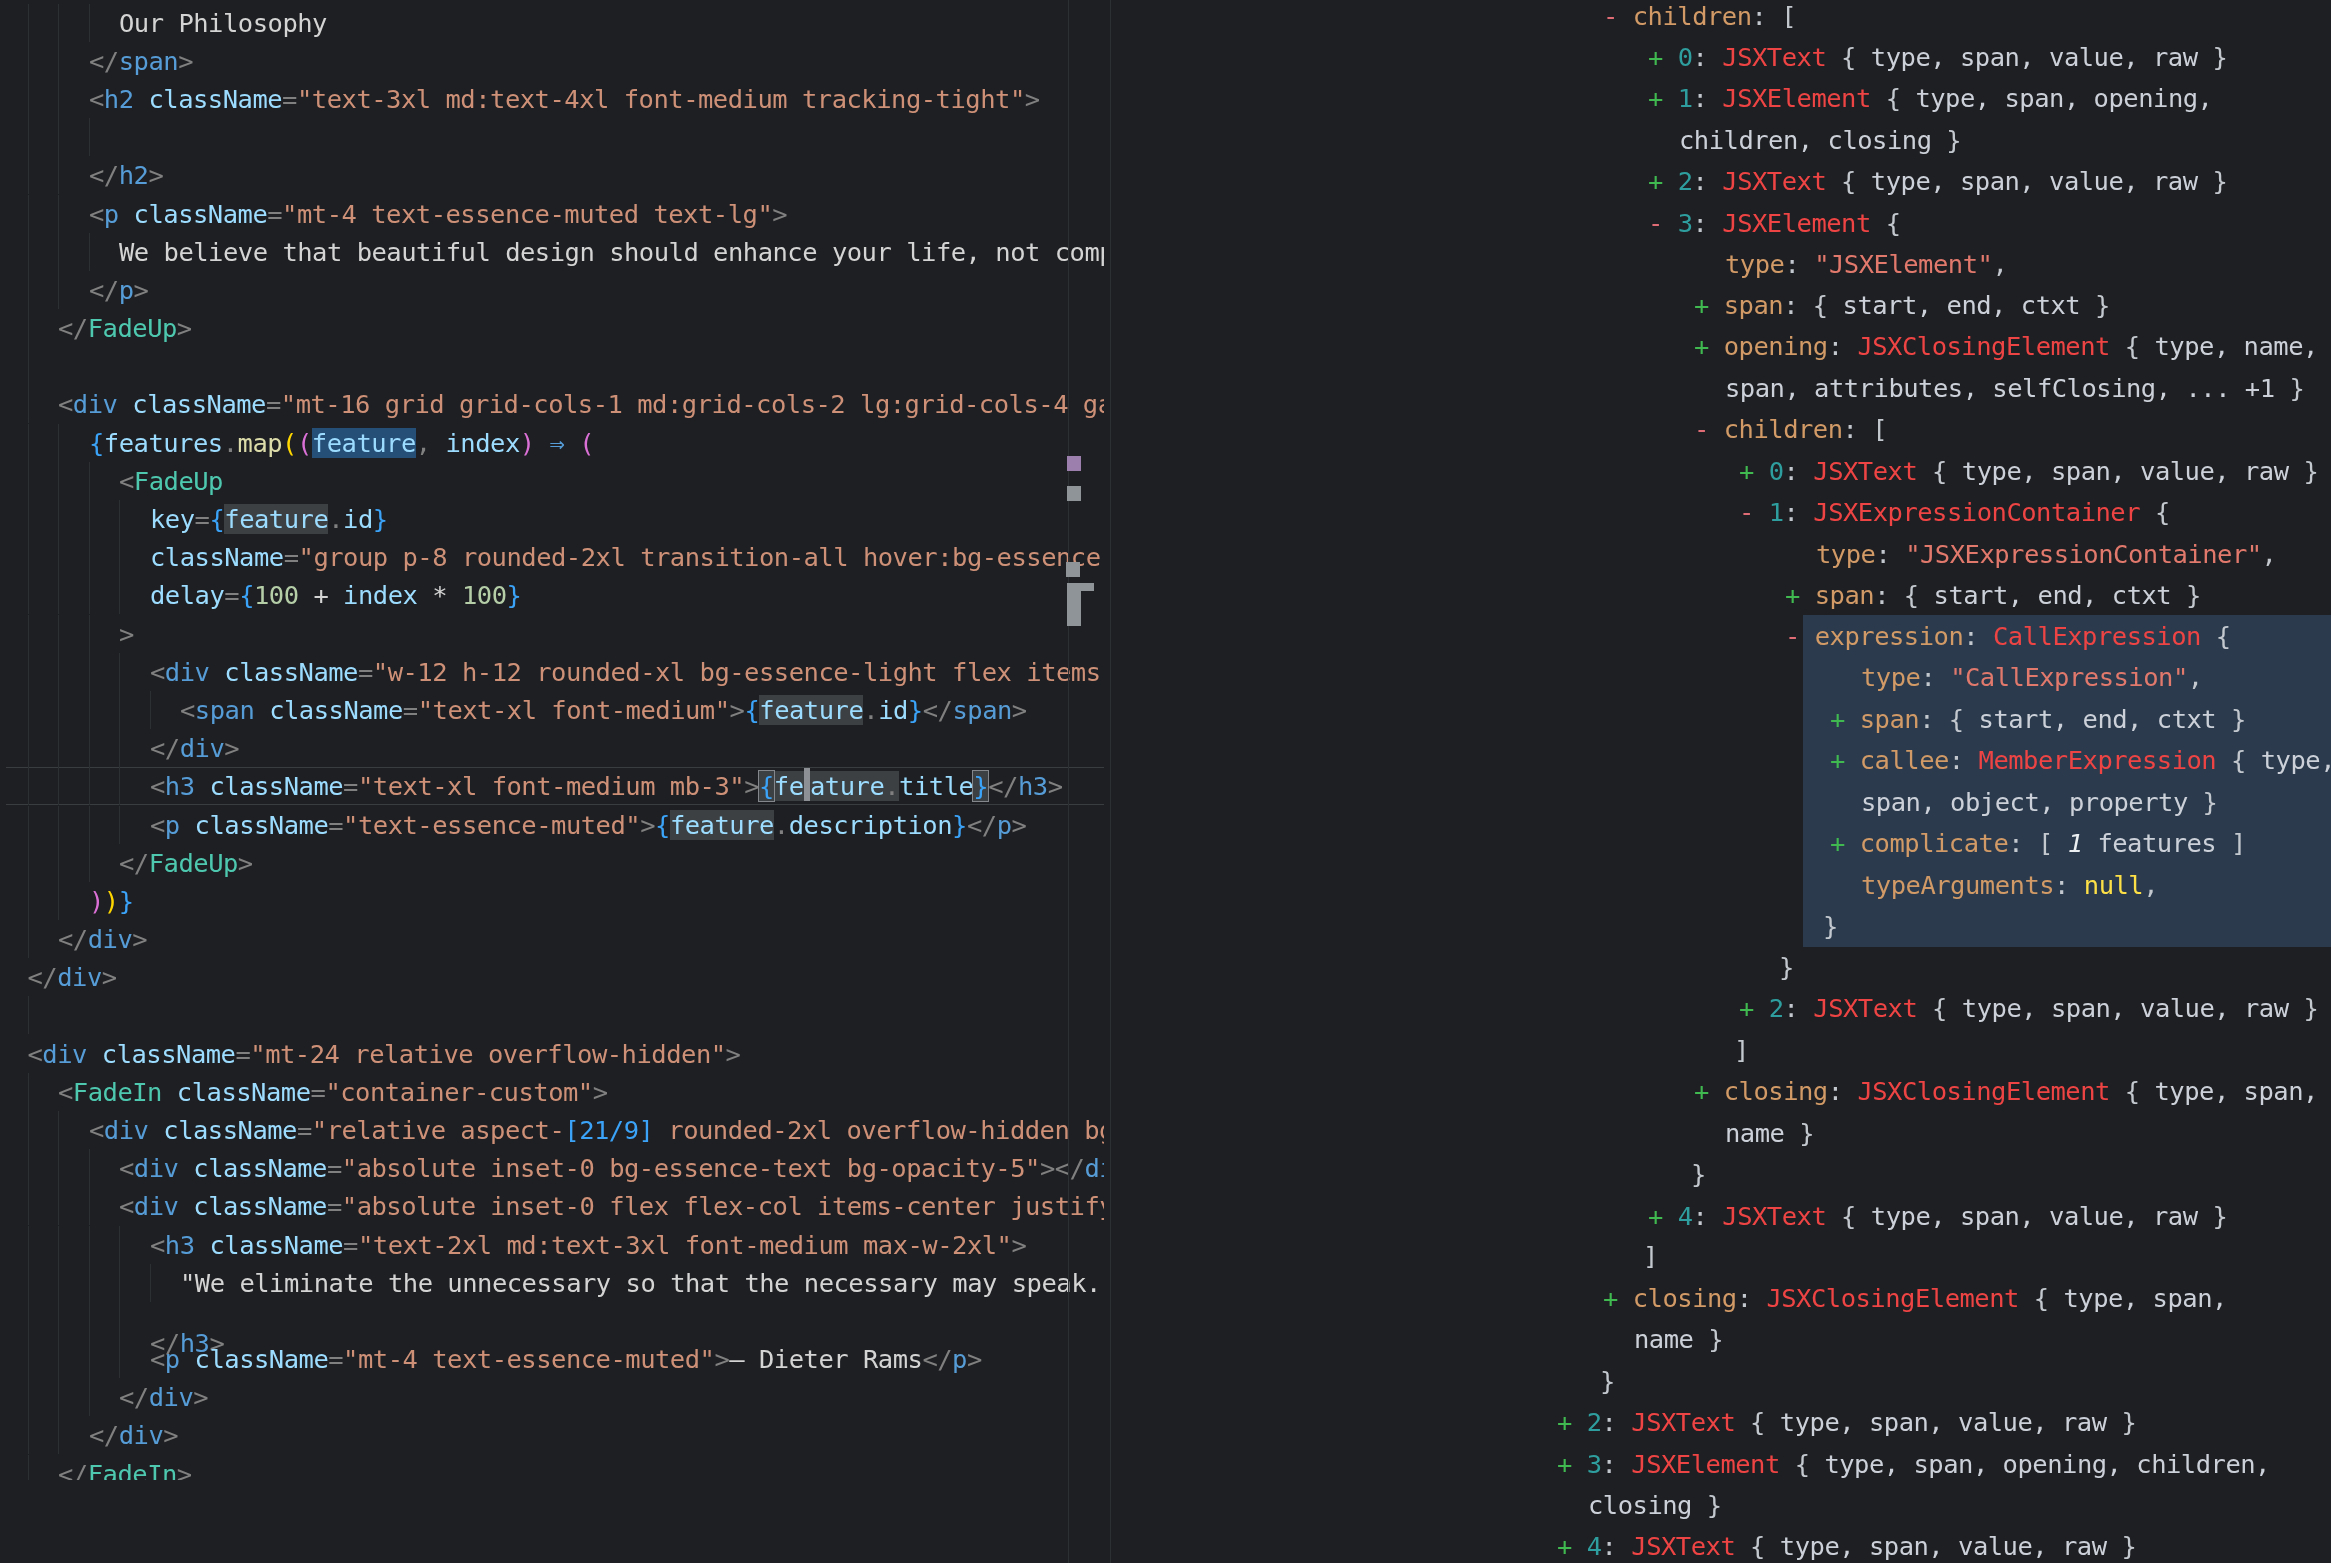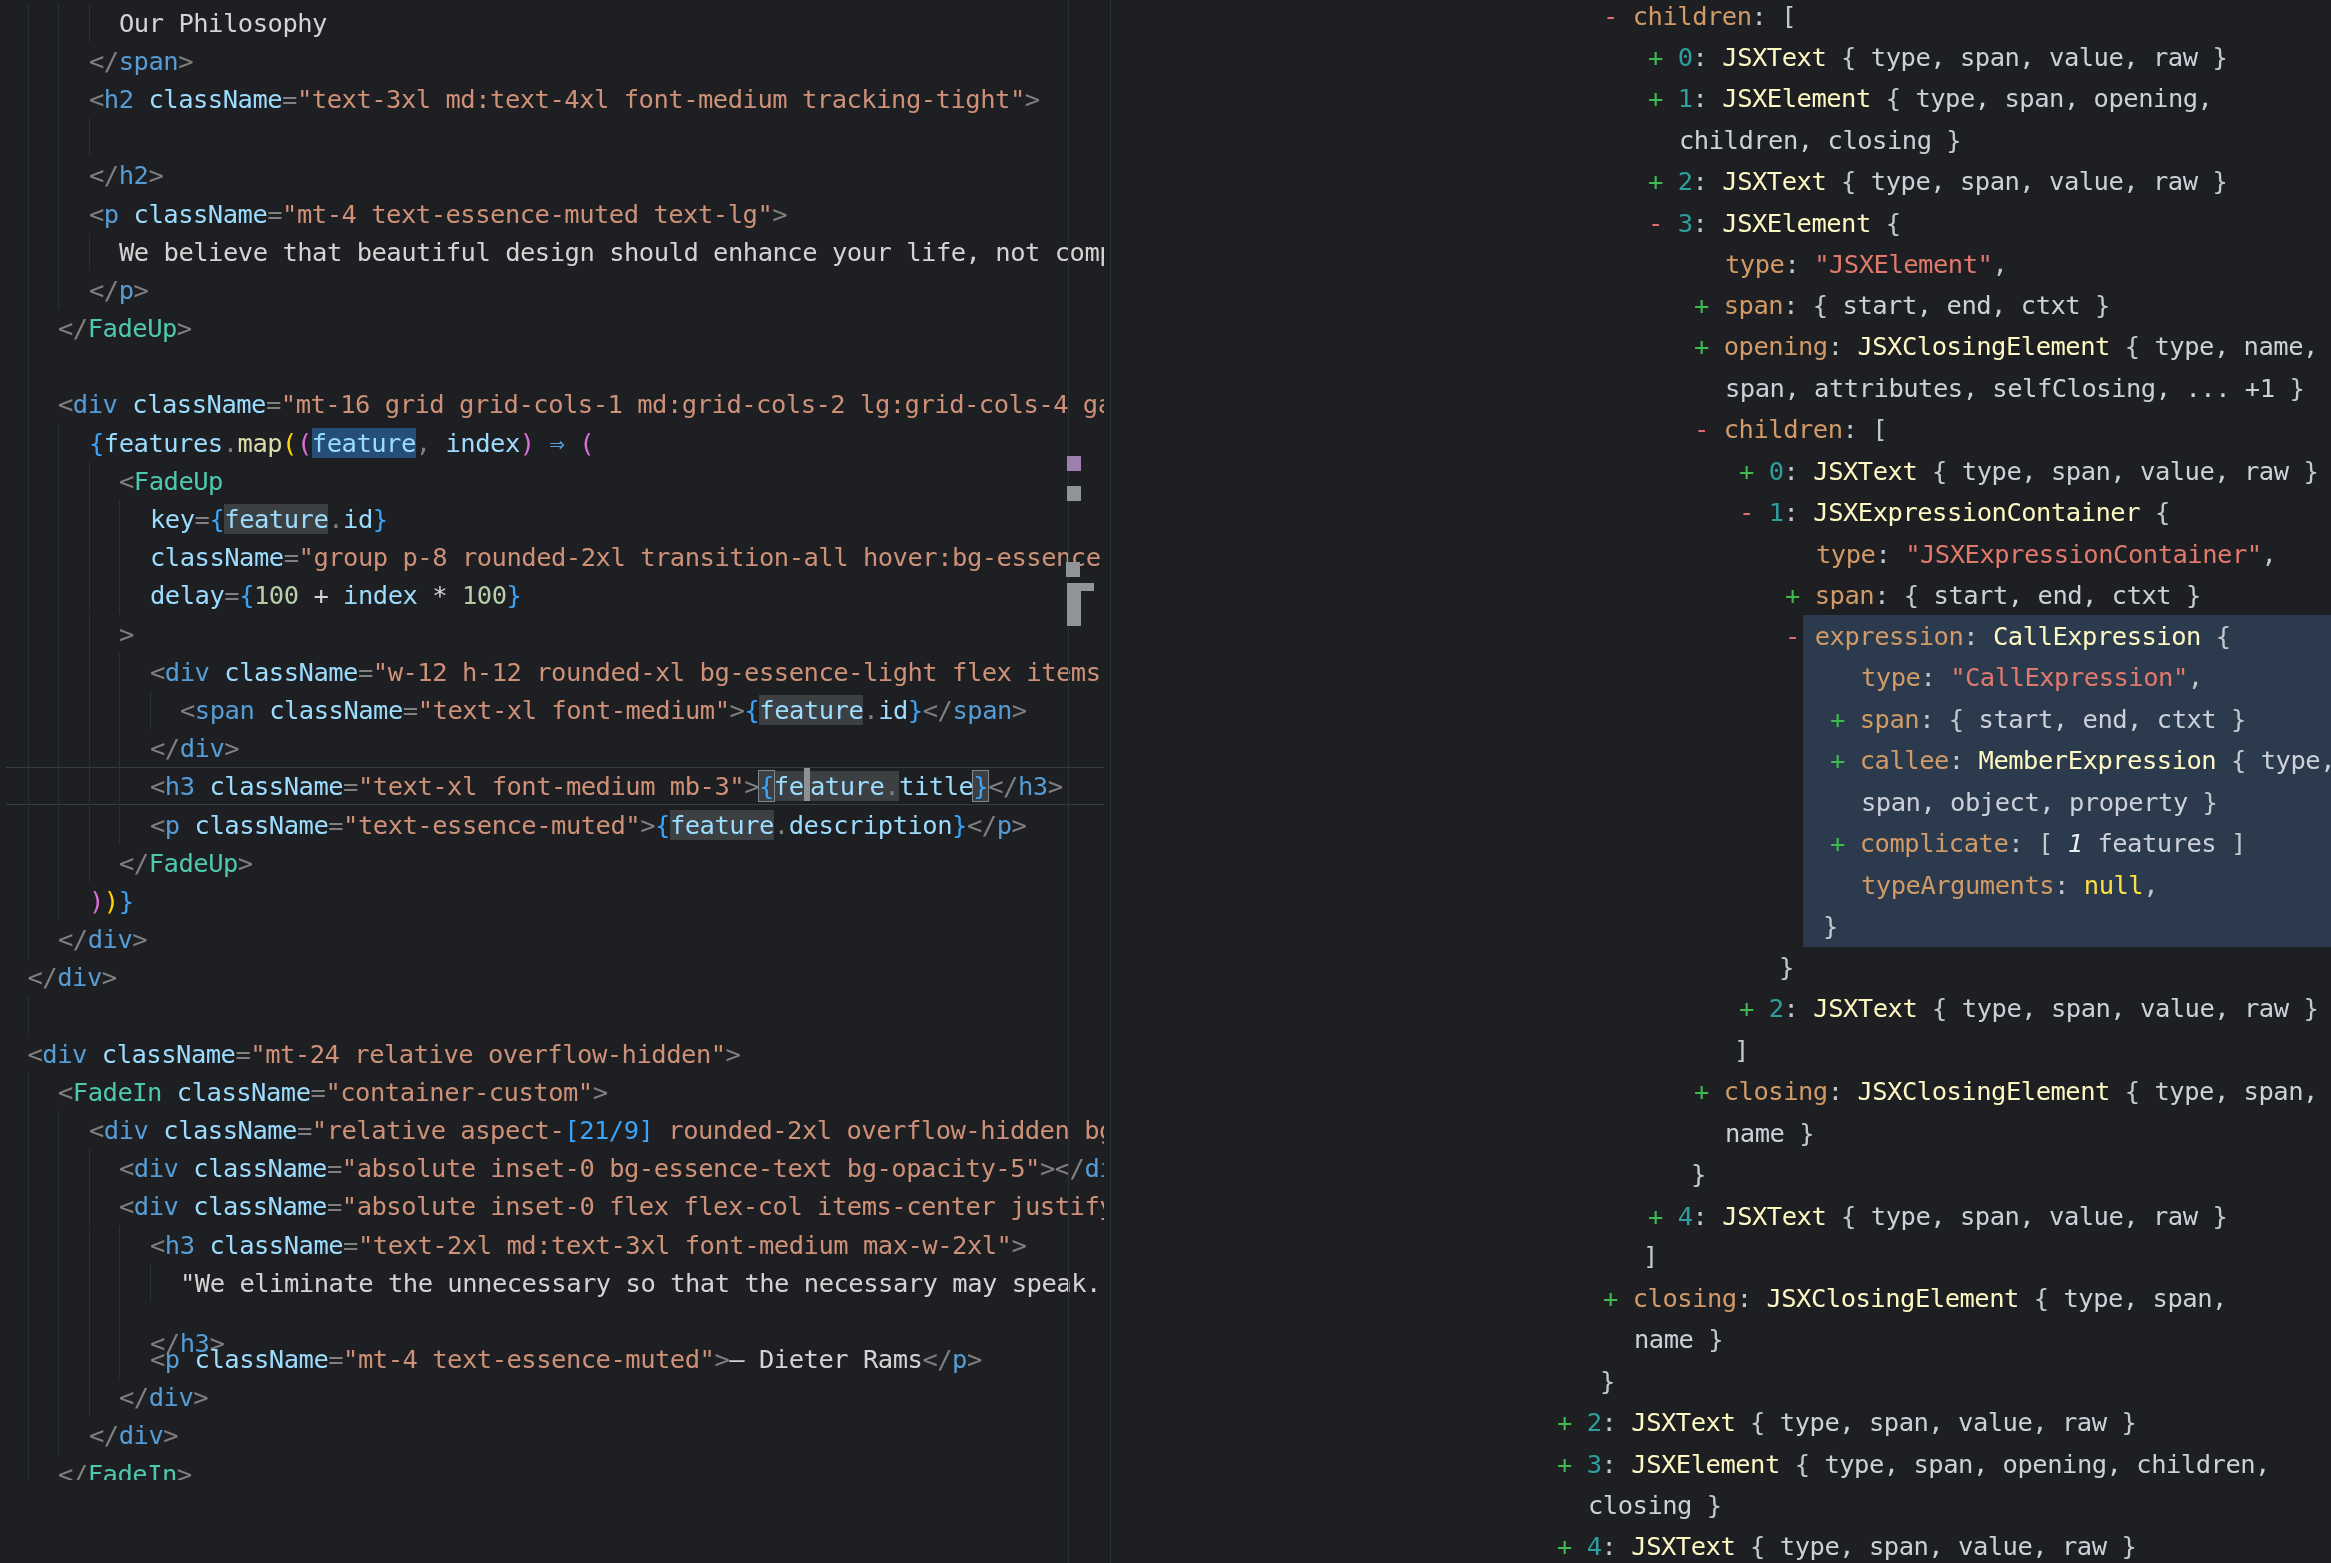--- a/index.html
+++ b/index.html
@@ -36,21 +36,21 @@
   .t-cur{display:inline-block;width:6.4px;height:33px;background:var(--cursor,#8d9195);vertical-align:-6.4px;}
   
   .ruler-line{position:absolute;top:0;width:0.9px;height:1564px;background:var(--guide,#2d3033);}
   .ruler-mark{position:absolute;}
   .ast-hl{position:absolute;background:var(--asthl,#2b3b4d);}
   .ast-row{position:absolute;height:41px;line-height:41px;font-size:25.5px;white-space:pre;letter-spacing:-0.5px;}
   .t-m{color:#e06c75}
   .t-p{color:#3fb950}
   .t-i{color:#2f9e9e}
   .t-k{color:#d19a66}
-  .t-t{color:#fef9c3}
+  .t-t{color:#ef4444}
   .t-pu{color:#c3c8cf}
   .t-it{color:#ccd1d9;}
   .t-itw{color:#eceff2;font-style:italic}
   .t-s{color:#e2796d}
   .t-nul{color:#fde047}
 </style>
 </head>
 <body>
 
 <div class="stage">

